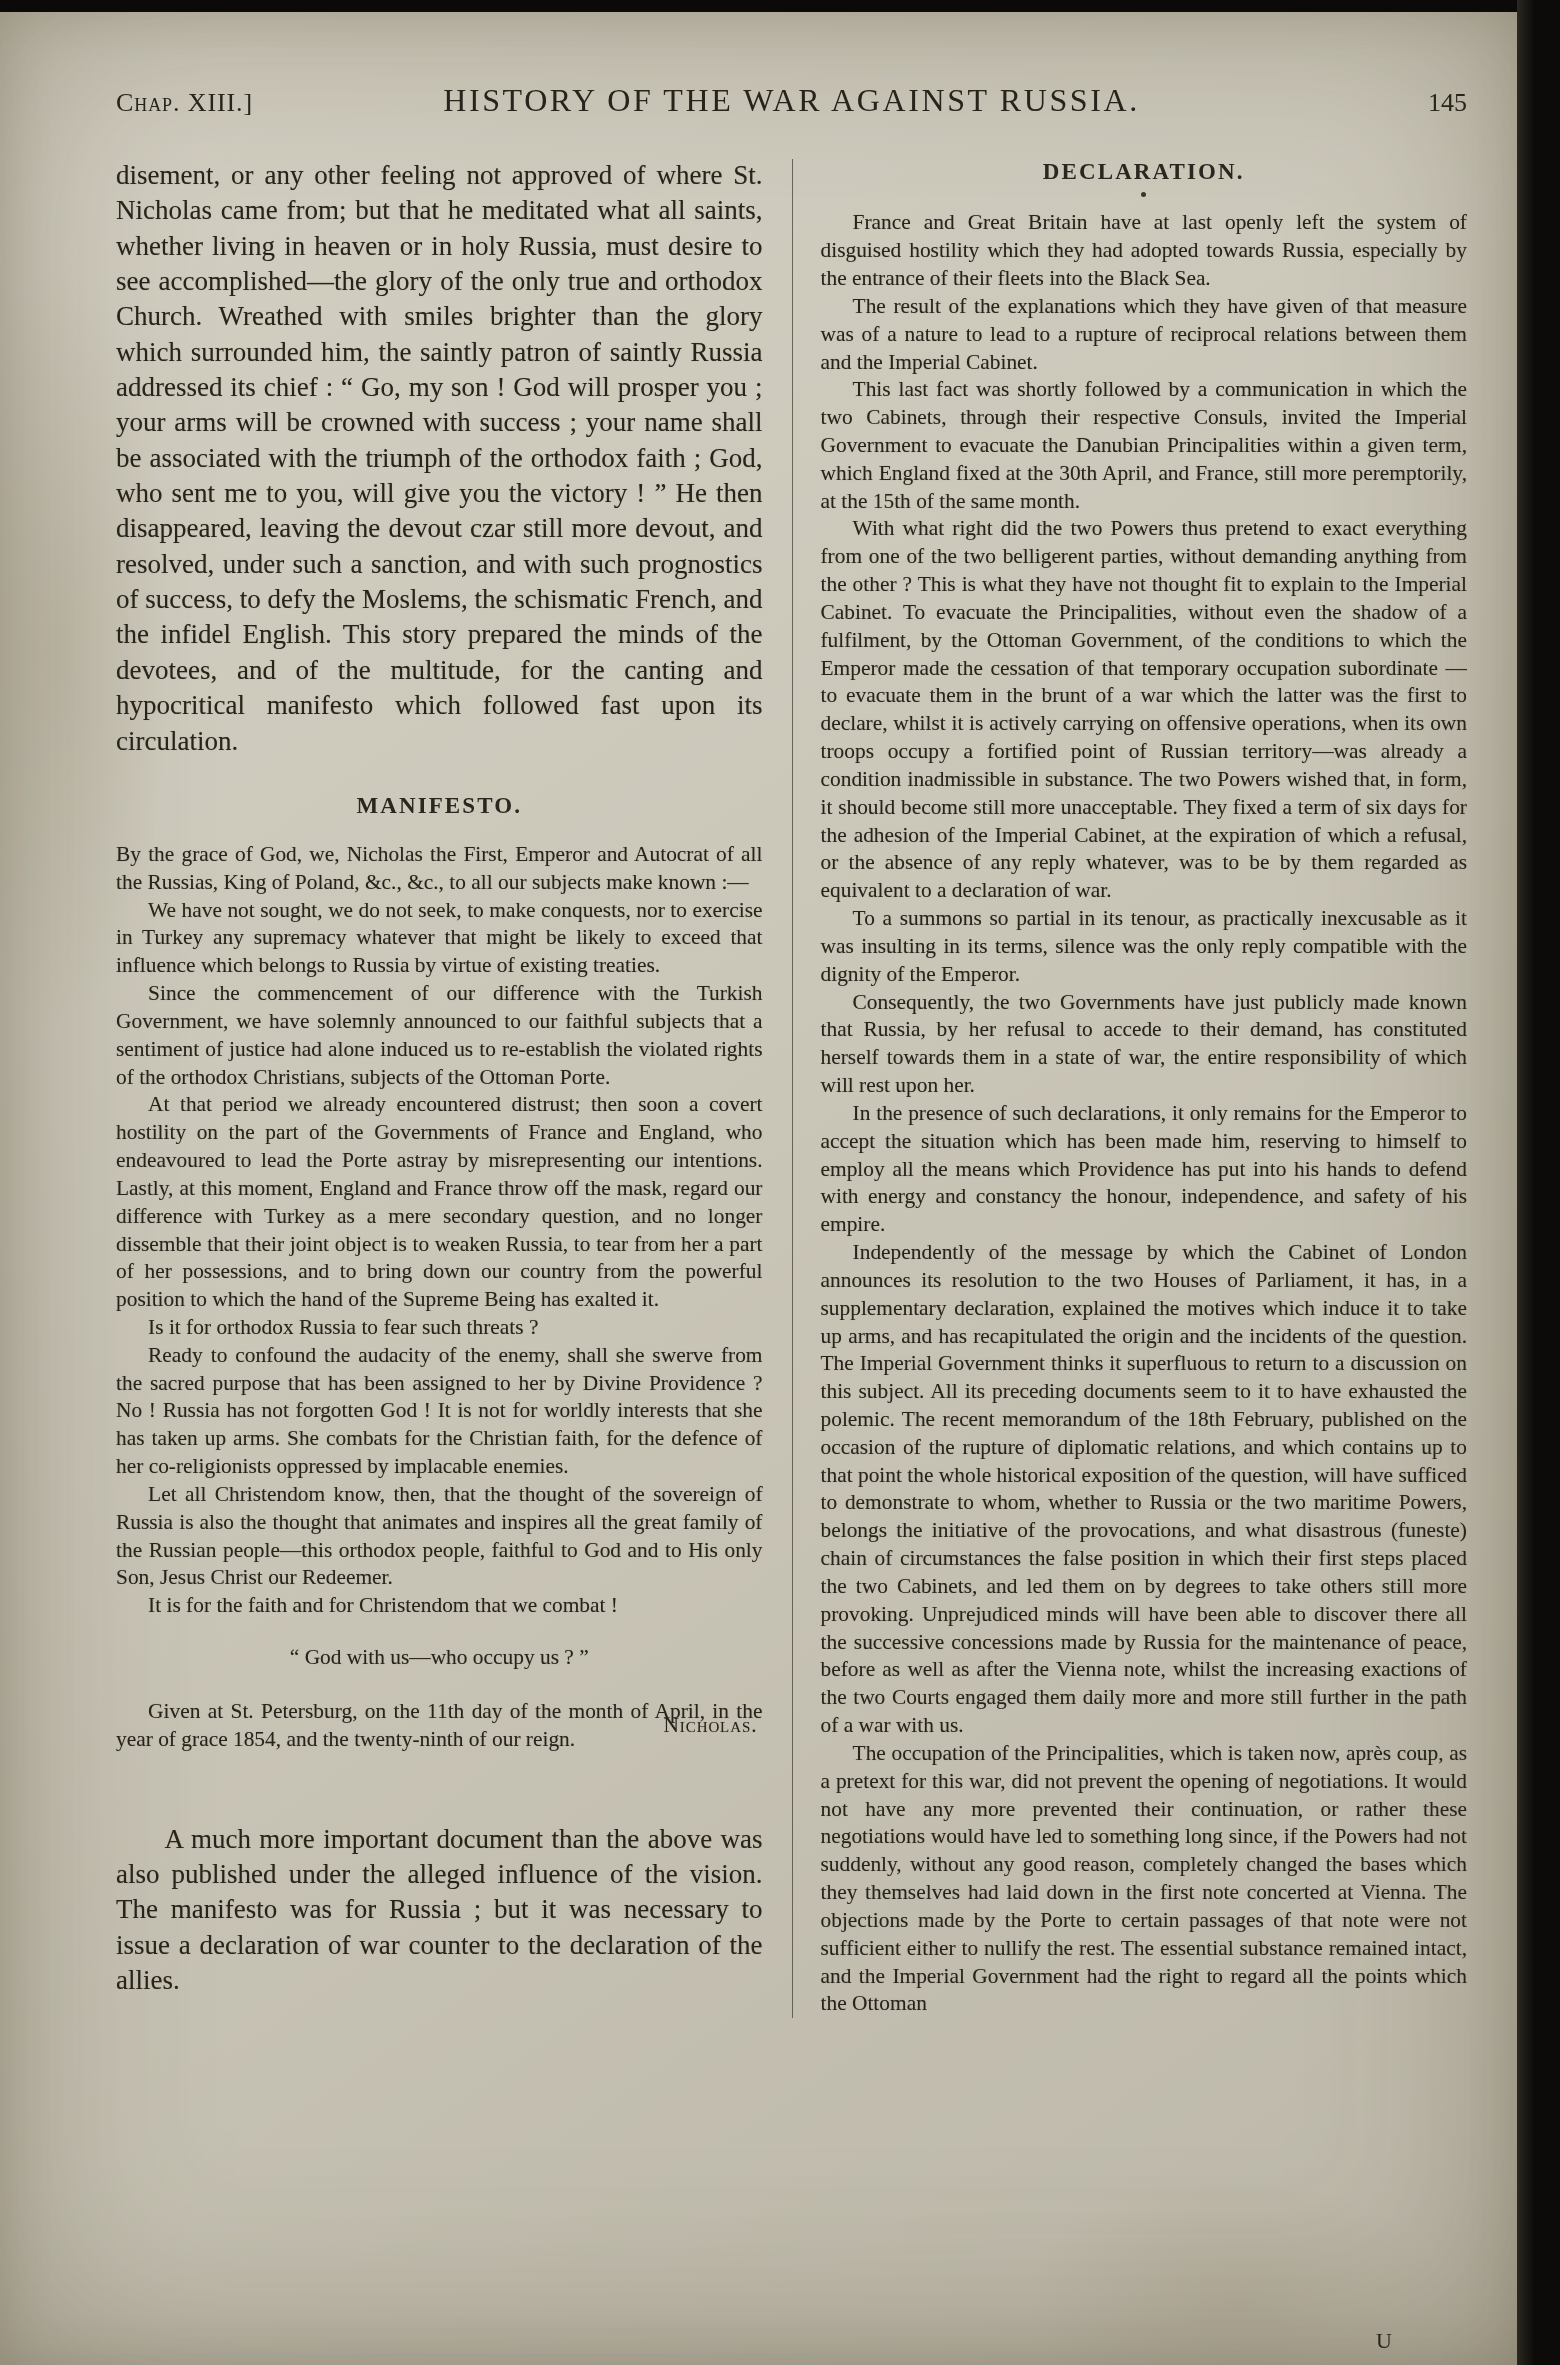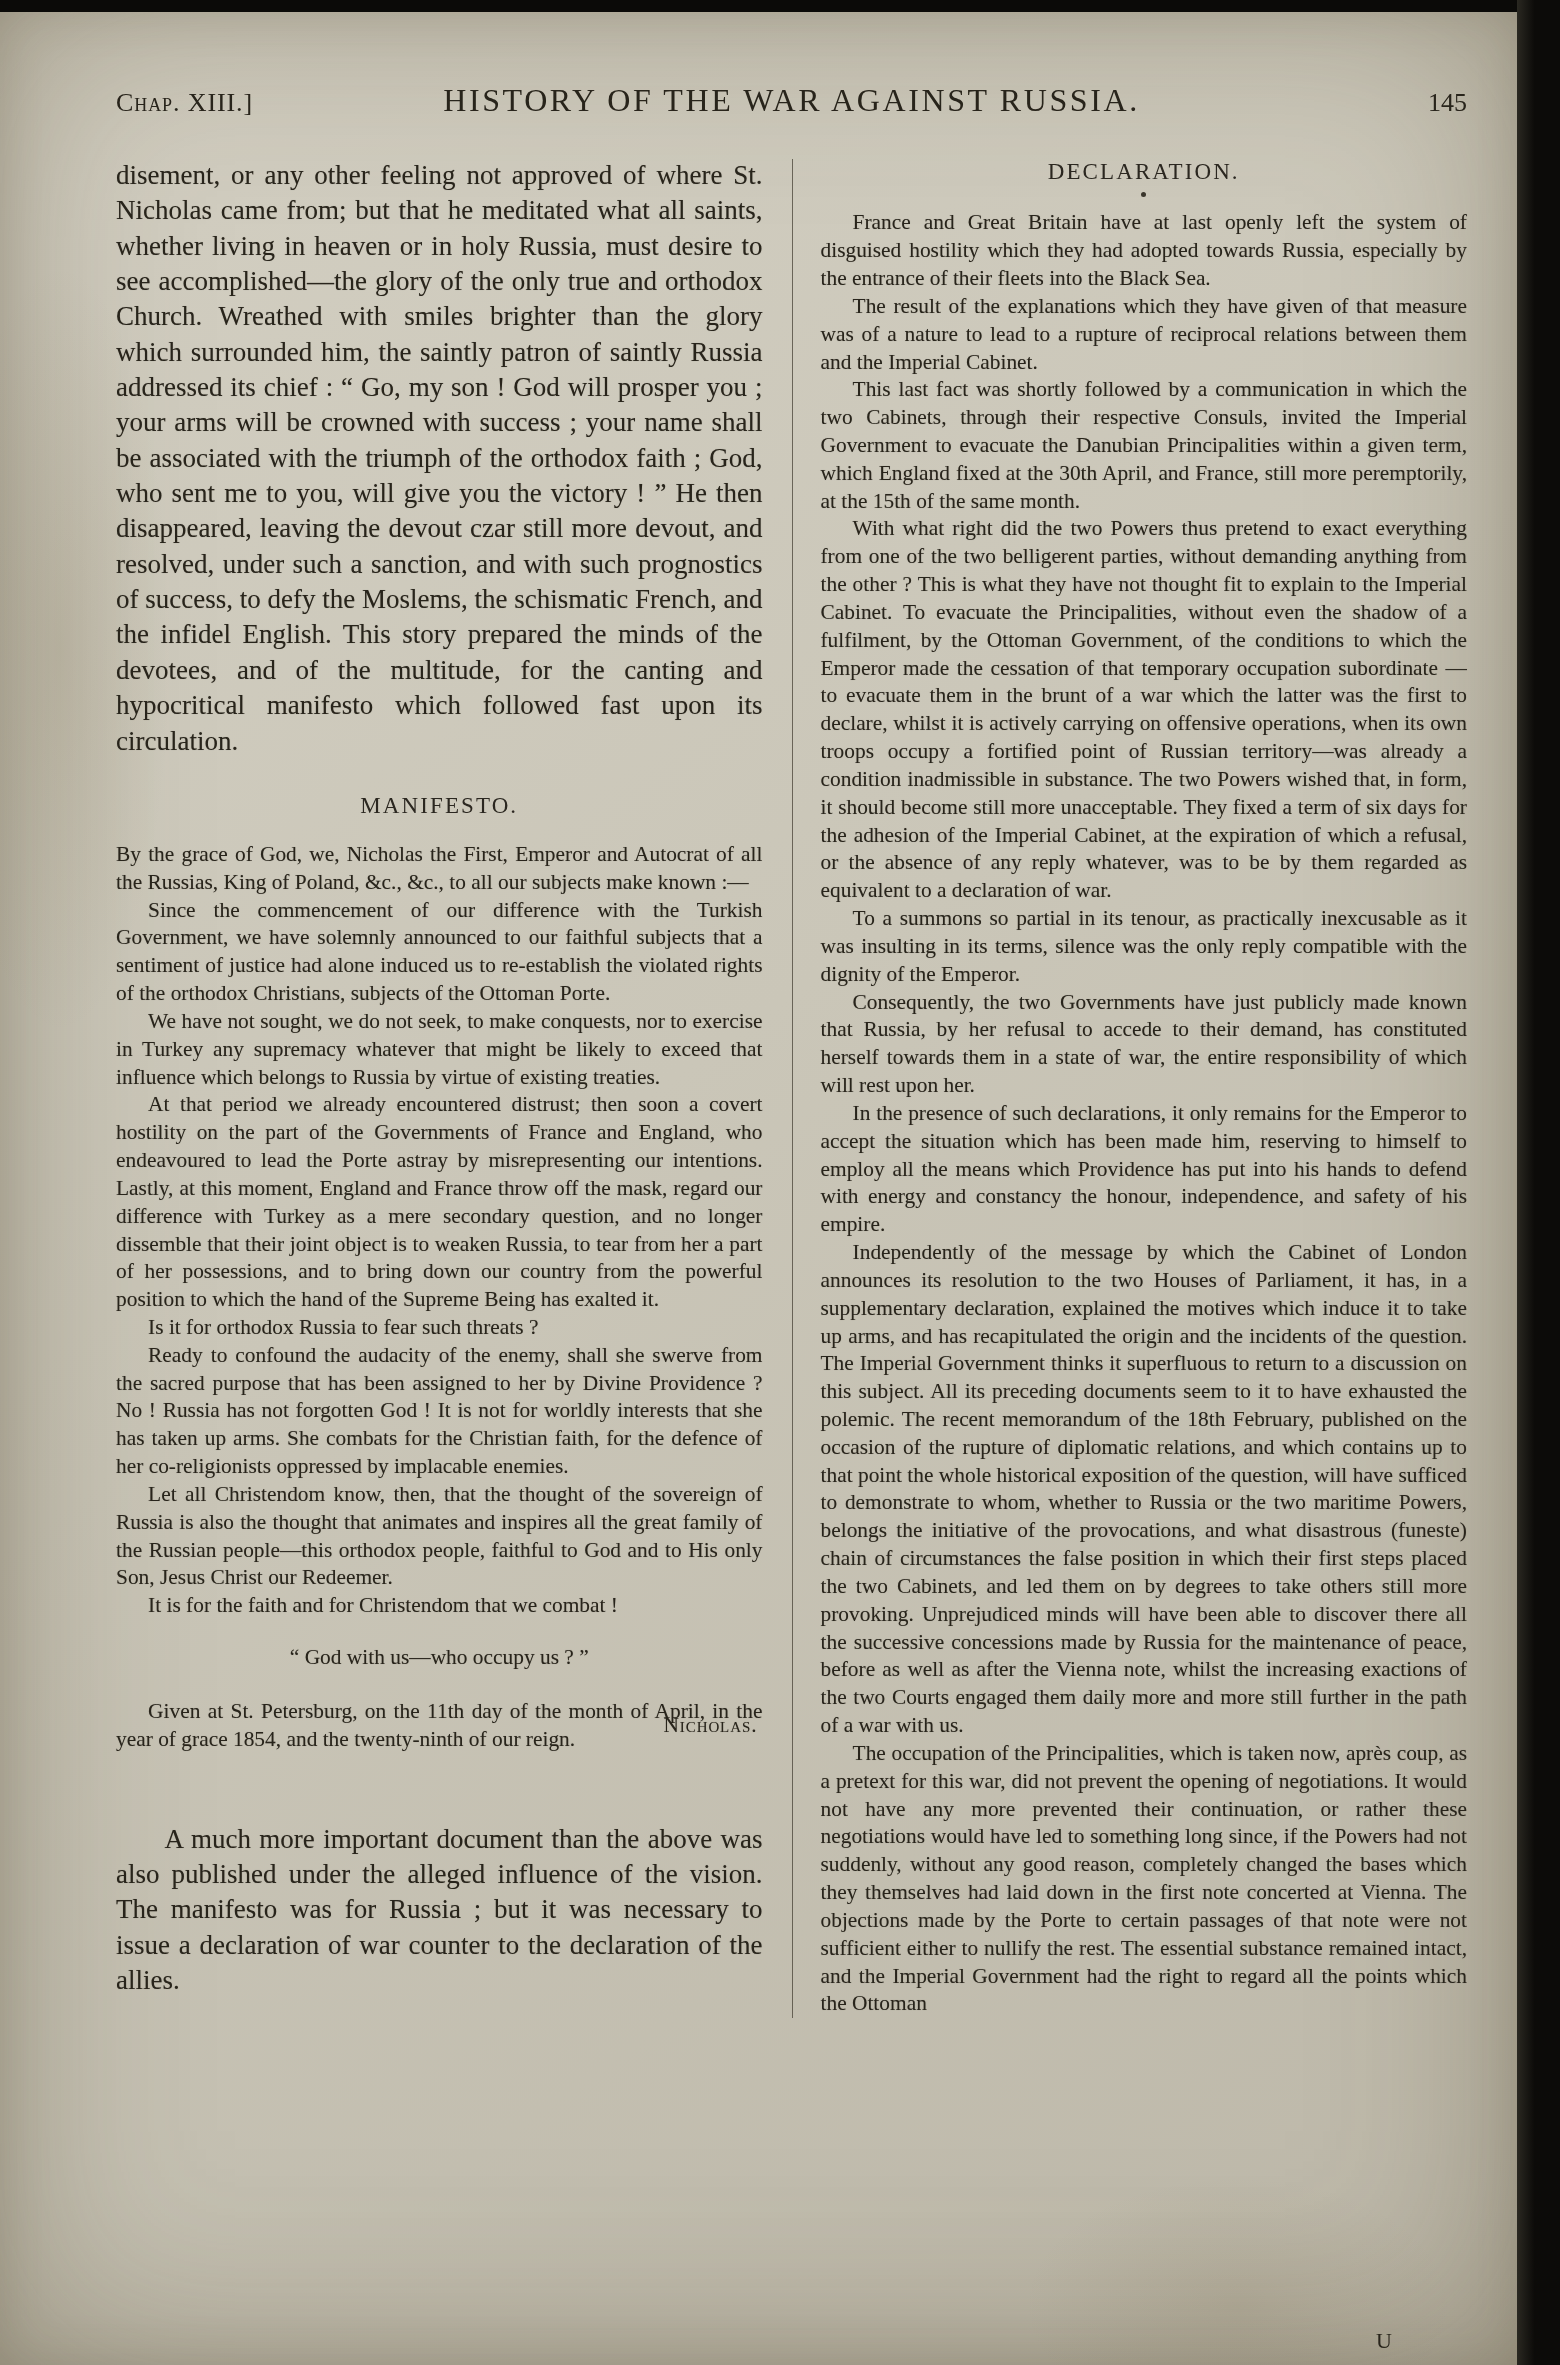--- a/index.html
+++ b/index.html
@@ -32,21 +32,21 @@
   .col{width:50%}
   .col-left{padding-right:29px}
   .col-right{padding-left:29px}
 
   p{margin:0;text-align:justify;text-indent:1.5em;
     text-shadow:0 0 0.9px rgba(40,36,27,.25)}
   .no-indent{text-indent:0}
   .text-lg{font-size:27px;line-height:1.31}
   .text-sm{font-size:21.4px;line-height:1.3}
 
-  .section-heading{font-weight:normal;font-size:23px;letter-spacing:2.1px;text-align:center;margin:34px 0 22px;color:#2b2720}
+  .section-heading{font-weight:bold;font-size:23px;letter-spacing:2.1px;text-align:center;margin:34px 0 22px;color:#2b2720}
   .col-right .section-heading{margin:1.7px 0 6.8px}
   .speck{width:5.1px;height:5.1px;border-radius:50%;background:#3a362c;margin:0 auto 12px}
 
   .quote{text-align:center;text-indent:0;margin:24px 0 26px}
   .dateline{position:relative;margin-top:3.4px}
   .signature{position:absolute;right:5.1px;bottom:14px;font-variant:small-caps;letter-spacing:0.9px}
   .closing{margin-top:68px;text-indent:1.8em}
   .printer-mark{position:absolute;right:128px;bottom:12px;font-size:22px;color:#28241b}
 </style>
 </head>
@@ -68,22 +68,22 @@
 
     <div class="columns">
       <div class="divider"></div>
 
       <section class="col col-left">
         <p class="text-lg no-indent">disement, or any other feeling not approved of where St. Nicholas came from; but that he meditated what all saints, whether living in heaven or in holy Russia, must desire to see accomplished—the glory of the only true and orthodox Church. Wreathed with smiles brighter than the glory which surrounded him, the saintly patron of saintly Russia addressed its chief : “ Go, my son ! God will prosper you ; your arms will be crowned with success ; your name shall be associated with the triumph of the orthodox faith ; God, who sent me to you, will give you the victory ! ” He then disappeared, leaving the devout czar still more devout, and resolved, under such a sanction, and with such prognostics of success, to defy the Moslems, the schismatic French, and the infidel English. This story prepared the minds of the devotees, and of the multitude, for the canting and hypocritical manifesto which followed fast upon its circulation.</p>
 
         <h2 class="section-heading">MANIFESTO.</h2>
 
         <p class="text-sm no-indent">By the grace of God, we, Nicholas the First, Emperor and Autocrat of all the Russias, King of Poland, &amp;c., &amp;c., to all our subjects make known :—</p>
+        <p class="text-sm">We have not sought, we do not seek, to make conquests, nor to exercise in Turkey any supremacy whatever that might be likely to exceed that influence which belongs to Russia by virtue of existing treaties.</p>
         <p class="text-sm">Since the commencement of our difference with the Turkish Government, we have solemnly announced to our faithful subjects that a sentiment of justice had alone induced us to re-establish the violated rights of the orthodox Christians, subjects of the Ottoman Porte.</p>
-        <p class="text-sm">We have not sought, we do not seek, to make conquests, nor to exercise in Turkey any supremacy whatever that might be likely to exceed that influence which belongs to Russia by virtue of existing treaties.</p>
         <p class="text-sm">At that period we already encountered distrust; then soon a covert hostility on the part of the Governments of France and England, who endeavoured to lead the Porte astray by misrepresenting our intentions. Lastly, at this moment, England and France throw off the mask, regard our difference with Turkey as a mere secondary question, and no longer dissemble that their joint object is to weaken Russia, to tear from her a part of her possessions, and to bring down our country from the powerful position to which the hand of the Supreme Being has exalted it.</p>
         <p class="text-sm">Is it for orthodox Russia to fear such threats ?</p>
         <p class="text-sm">Ready to confound the audacity of the enemy, shall she swerve from the sacred purpose that has been assigned to her by Divine Providence ? No ! Russia has not forgotten God ! It is not for worldly interests that she has taken up arms. She combats for the Christian faith, for the defence of her co-religionists oppressed by implacable enemies.</p>
         <p class="text-sm">Let all Christendom know, then, that the thought of the sovereign of Russia is also the thought that animates and inspires all the great family of the Russian people—this orthodox people, faithful to God and to His only Son, Jesus Christ our Redeemer.</p>
         <p class="text-sm">It is for the faith and for Christendom that we combat !</p>
 
         <p class="text-sm quote">“ God with us—who occupy us ? ”</p>
 
         <p class="text-sm dateline">
           <span>Given at St. Petersburg, on the 11th day of the month of April, in the year of grace 1854, and the twenty-ninth of our reign.</span>

